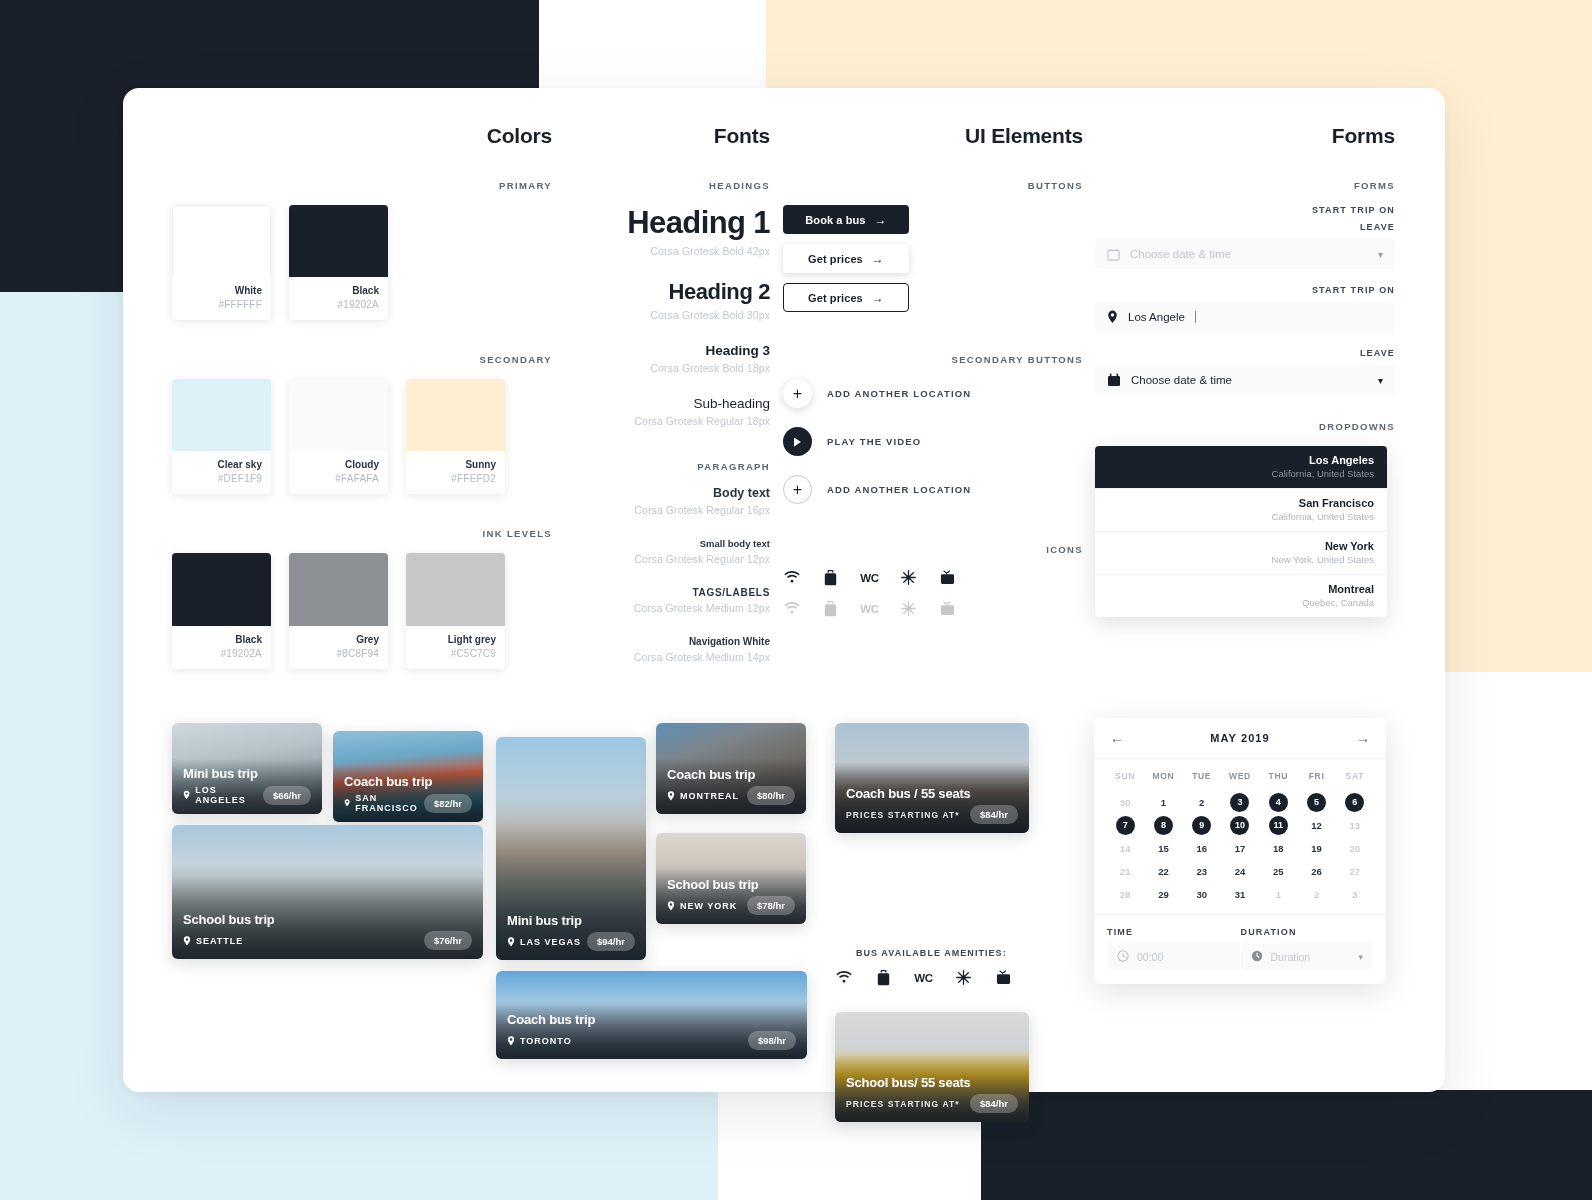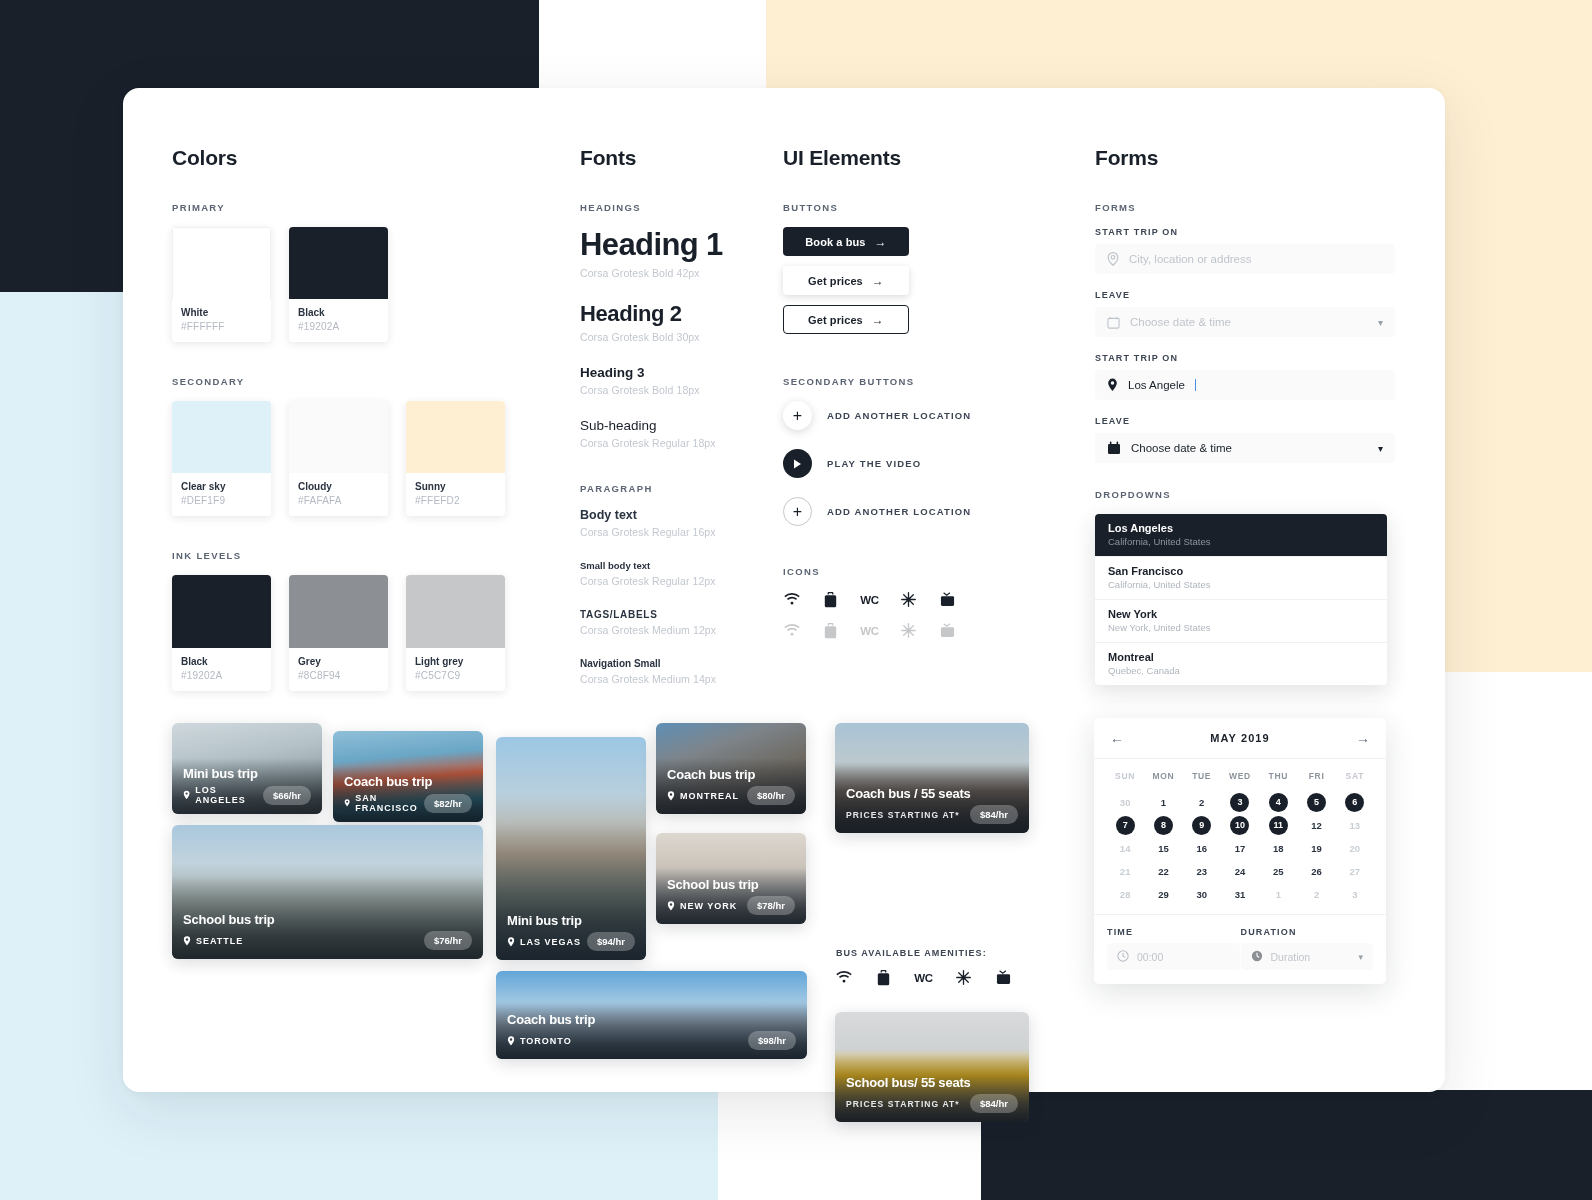--- a/index.html
+++ b/index.html
@@ -20,21 +20,21 @@
   .bg-dark-br   { left: 981px;top: 1090px;width: 611px; height: 110px; background: #19202A; }
 
   
   .panel {
     position: absolute; left: 123px; top: 88px;
     width: 1322px; height: 1004px;
     background: #ffffff; border-radius: 16px;
     box-shadow: 0 18px 60px rgba(25,32,42,.10), 0 2px 10px rgba(25,32,42,.04);
   }
 
-  .col { position: absolute; top: 58px; }
+  .col { position: absolute; top: 36px; text-align: right; }
   .col-colors   { left: 49px;  width: 380px; }
   .col-fonts    { left: 457px; width: 190px; }
   .col-ui       { left: 660px; width: 300px; }
   .col-forms    { left: 972px; width: 300px; }
 
   h2.section-title {
     font-size: 21px; font-weight: 700; color: #19202A;
     letter-spacing: -.2px; margin-bottom: 32px;
   }
   .eyebrow {
@@ -189,21 +189,21 @@
   .card .c-body { position: absolute; left: 11px; right: 11px; bottom: 9px; }
   .card .c-title { color: #fff; font-size: 13px; font-weight: 700; letter-spacing: -.2px; margin-bottom: 4px; }
   .card .c-row { display: flex; align-items: center; justify-content: space-between; }
   .card .c-loc { display: flex; align-items: center; gap: 5px; color: #fff; font-size: 9px; font-weight: 600; letter-spacing: 1px; }
   .card .c-price {
     background: rgba(255,255,255,.26); color: #fff; font-size: 9.5px; font-weight: 600;
     padding: 4px 10px; border-radius: 11px;
   }
   .card .c-sub { color: #E5E8EB; font-size: 8.5px; font-weight: 700; letter-spacing: 1.1px; }
 
-  .amen-title { position: absolute; left: 664px; top: 225px; font-size: 9px; font-weight: 700; letter-spacing: 1.05px; color: #3C4553; }
+  .amen-title { position: absolute; left: 684px; top: 225px; font-size: 9px; font-weight: 700; letter-spacing: 1.05px; color: #3C4553; }
   .amen-icons { position: absolute; left: 663px; top: 246px; display: flex; gap: 23px; }
 
   
   .p-la   { background: linear-gradient(170deg,#cfd8dd 0%,#b4c2c8 38%,#9aa8ac 62%,#6d7a74 100%); }
   .p-sf   { background: linear-gradient(175deg,#8fbfd8 0%,#6aa6c6 30%,#c0573a 52%,#2e7f92 78%,#1d5f73 100%); }
   .p-lv   { background: linear-gradient(180deg,#9cc7e4 0%,#b9cfdc 26%,#b7a894 52%,#8a9a8e 74%,#51707a 100%); }
   .p-mtl  { background: linear-gradient(160deg,#5f8fb5 0%,#7d848a 30%,#6e6a63 60%,#4e4b47 100%); }
   .p-ny   { background: linear-gradient(180deg,#dcd7cf 0%,#cdc6bd 34%,#a9a9a6 62%,#7b8084 100%); }
   .p-sea  { background: linear-gradient(180deg,#a9c8dd 0%,#c2d3dd 28%,#9fa9a4 58%,#6f7f72 100%); }
   .p-tor  { background: linear-gradient(180deg,#62a6d8 0%,#9ec6e2 34%,#8e9fae 60%,#55707f 100%); }
@@ -325,21 +325,21 @@
       </div>
       <div class="type-block">
         <div class="small-samp">Small body text</div>
         <div class="t-spec">Corsa Grotesk Regular 12px</div>
       </div>
       <div class="type-block">
         <div class="tag-samp">TAGS/LABELS</div>
         <div class="t-spec">Corsa Grotesk Medium 12px</div>
       </div>
       <div class="type-block">
-        <div class="nav-samp">Navigation Small</div>
+        <div class="nav-samp">Navigation White</div>
         <div class="t-spec">Corsa Grotesk Medium 14px</div>
       </div>
     </div>
 
     <div class="col col-ui">
       <h2 class="section-title">UI Elements</h2>
 
       <div class="eyebrow">BUTTONS</div>
 
       <div class="btn-area">
@@ -452,29 +452,20 @@
         </span>
       </div>
     </div>
 
     <div class="col col-forms">
       <h2 class="section-title">Forms</h2>
 
       <div class="eyebrow">FORMS</div>
 
       <div class="f-label">START TRIP ON</div>
-      <div class="field">
-        <span class="fi">
-          <svg width="12" height="14" viewBox="0 0 12 14" fill="none" stroke="currentColor" stroke-width="1.2">
-            <path d="M6 13.2S10.8 8.9 10.8 5.4A4.8 4.8 0 0 0 1.2 5.4C1.2 8.9 6 13.2 6 13.2z"></path>
-            <circle cx="6" cy="5.3" r="1.8"></circle>
-          </svg>
-        </span>
-        <span class="ph">City, location or address</span>
-      </div>
 
       <div class="f-label">LEAVE</div>
       <div class="field">
         <span class="fi">
           <svg width="13" height="13" viewBox="0 0 14 14" fill="none" stroke="currentColor" stroke-width="1.2">
             <rect x="1" y="2.6" width="12" height="10.4" rx="1.3"></rect>
             <path d="M3.4 1v2.6M10.6 1v2.6"></path>
           </svg>
         </span>
         <span class="ph">Choose date &amp; time</span>

